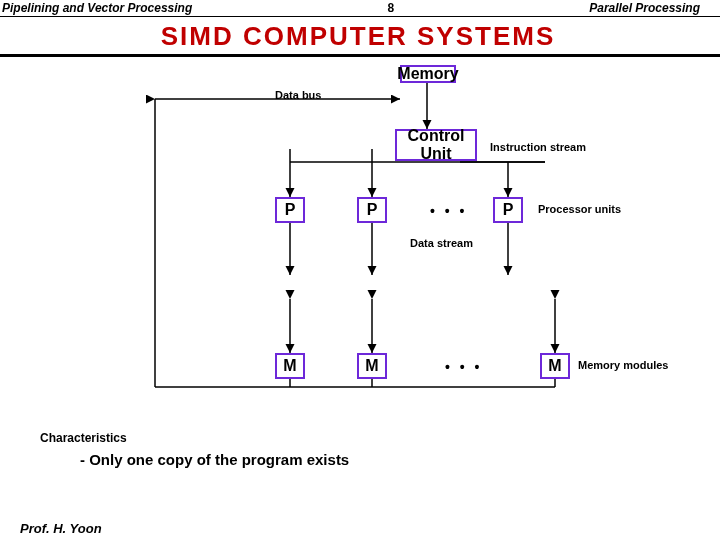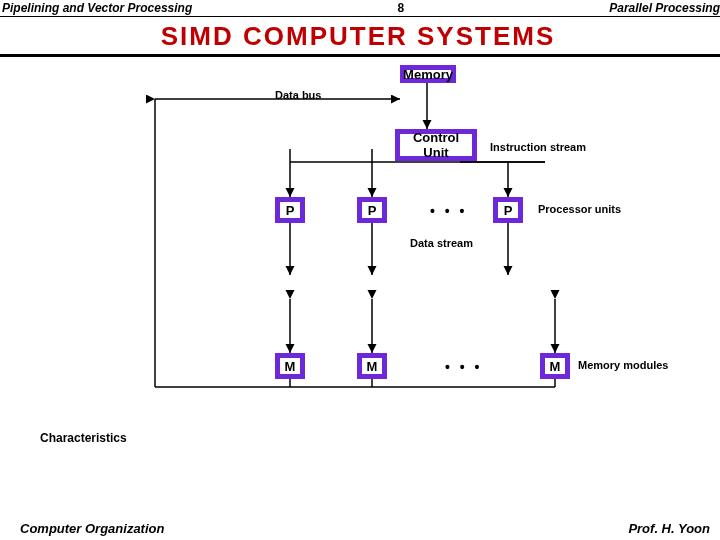--- a/index.html
+++ b/index.html
@@ -8,21 +8,21 @@
     width: 720px;
     height: 540px;
     font-family: Arial, Helvetica, sans-serif;
     position: relative;
     background: #fff;
     overflow: hidden;
   }
   .topbar {
     width: 720px;
     border-bottom: 1px solid #000;
-    padding: 1px 0 1px 2px;
+    padding: 1px 20px 1px 2px;
     font-style: italic;
     font-weight: bold;
     font-size: 12px;
     display: flex;
     justify-content: flex-end;
   }
   .pagenum {
     font-style: normal;
     flex: 0 0 auto;
     text-align: center;
@@ -41,24 +41,24 @@
     border-bottom: 3px solid #000;
     width: 720px;
   }
   .diagram {
     position: relative;
     width: 720px;
     height: 370px;
   }
   .box {
     position: absolute;
-    border: 5px solid #6d28d9;
+    border: 2px solid #6d28d9;
     background: #fff;
     font-weight: bold;
-    font-size: 13px;
+    font-size: 16px;
     display: flex;
     align-items: center;
     justify-content: center;
     text-align: center;
   }
   .lbl {
     position: absolute;
     font-weight: bold;
     font-size: 11px;
   }
@@ -165,18 +165,18 @@
   <div class="box" style="left:275px; top:296px; width:30px; height:26px;">M</div>
   <div class="box" style="left:357px; top:296px; width:30px; height:26px;">M</div>
   <div class="dots" style="left:445px; top:302px;">• • •</div>
   <div class="box" style="left:540px; top:296px; width:30px; height:26px;">M</div>
   <div class="lbl" style="left:578px; top:302px;">Memory modules</div>
 
 </div>
 
 <div class="charhdr">Characteristics</div>
 <div class="bullets">
+  <div>- Only one copy of the program exists</div>
 </div>
 
 <div class="footer">
-  <span>Computer Organization</span>
   <span>Prof.  H.  Yoon</span>
 </div>
 
 </body></html>

